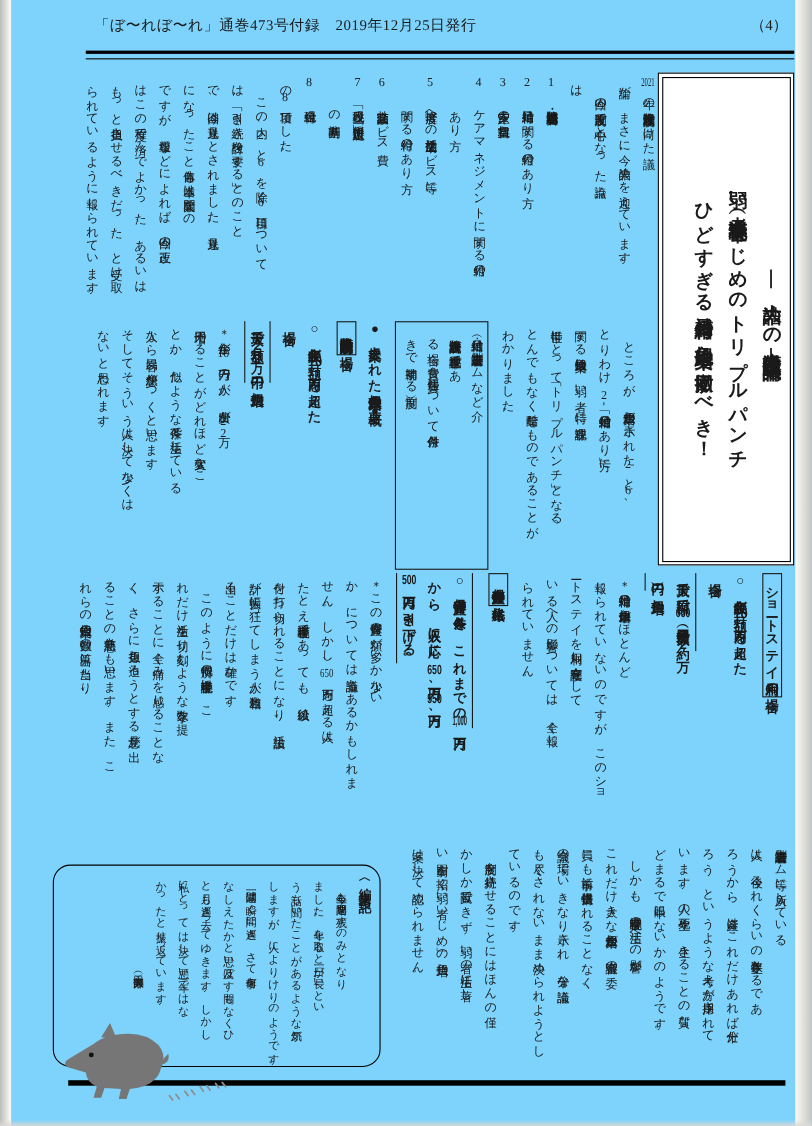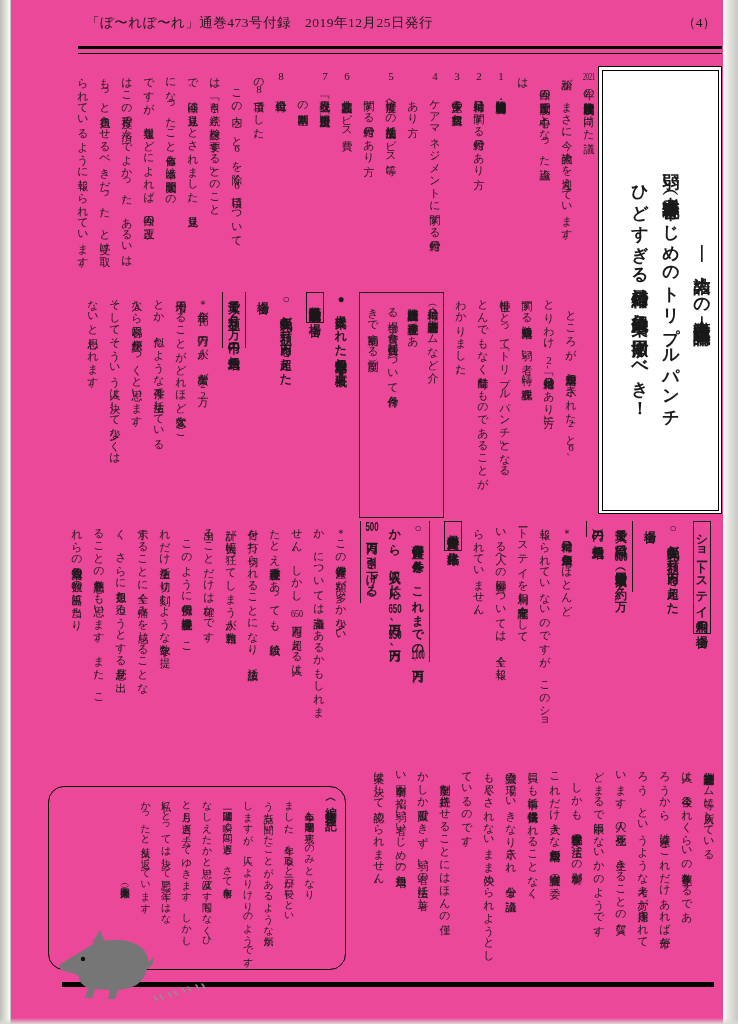--- a/index.html
+++ b/index.html
@@ -1,18 +1,18 @@
 <!DOCTYPE html>
 <html lang="ja"><head>
 <meta charset="utf-8">
 <style>
   *{margin:0;padding:0;box-sizing:border-box}
   html,body{width:738px}
   body{background:#c9c9c5;font-family:"Liberation Serif","DejaVu Serif",serif;color:#1a1a1a}
-  .scan{position:relative;width:738px;height:1024px;background:#ec4899;overflow:hidden}
+  .scan{position:relative;width:738px;height:1024px;background:#7dd3fc;overflow:hidden}
   .edge-l{position:absolute;left:0;top:0;width:11px;height:100%;
           background:linear-gradient(to left,#fbfbf8,#cfcfcb 70%,#bdbdb9);border-right:1px solid #c2c2be}
   .edge-r{position:absolute;right:0;top:0;width:15px;height:100%;
           background:linear-gradient(to right,#fbfbf8,#d9d9d5 60%,#c6c6c2)}
   .edge-b{position:absolute;left:0;bottom:0;width:100%;height:6px;
           background:linear-gradient(to bottom,rgba(251,251,248,0),#d9d9d5)}
 
   
   .header{position:absolute;left:86px;top:14px;right:24px;font-size:13.5px;letter-spacing:.5px}
   .pageno{position:absolute;right:22px;top:14px;font-size:13.5px}

